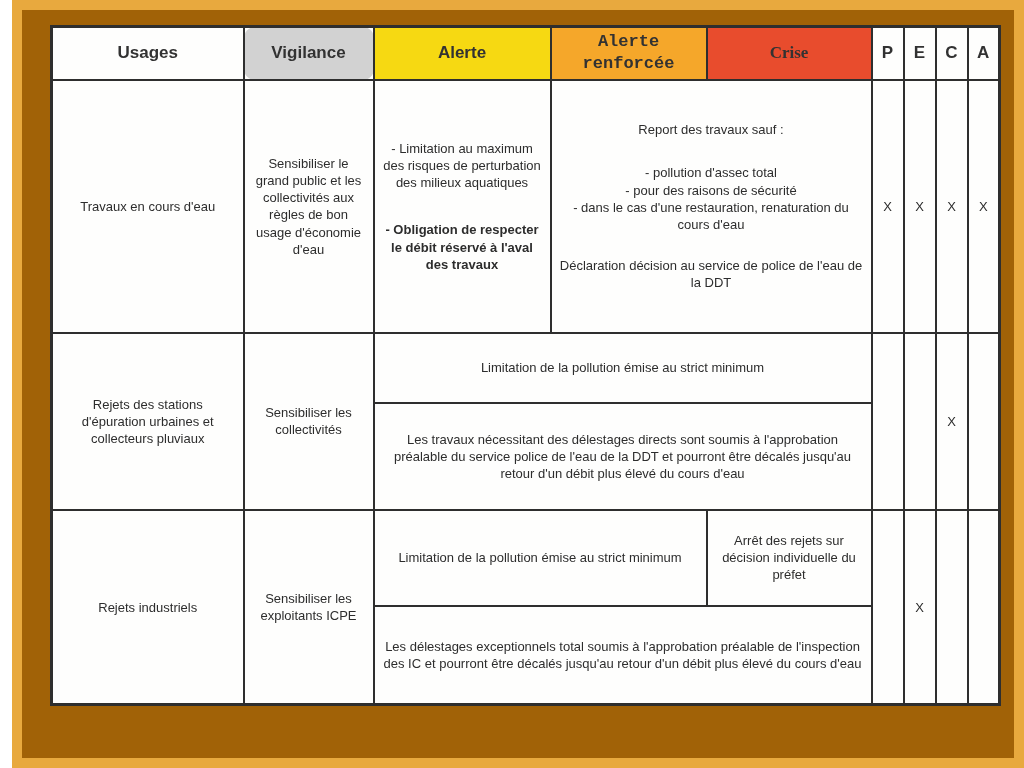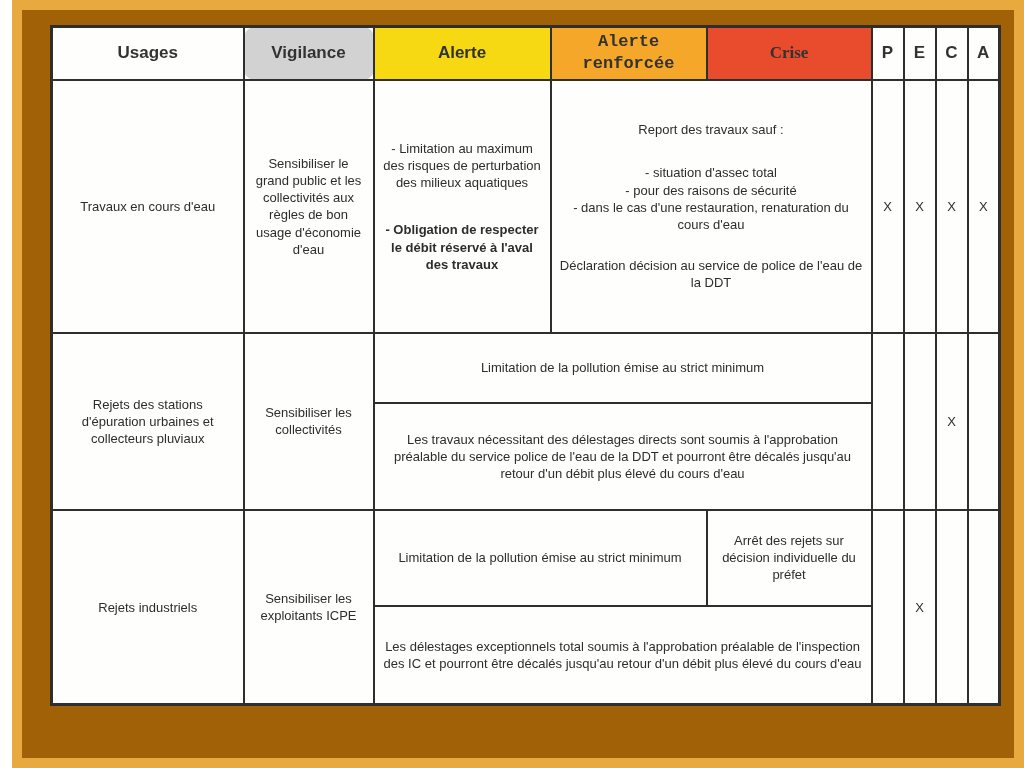--- a/index.html
+++ b/index.html
@@ -87,21 +87,21 @@
       <td>Sensibiliser le grand public et les collectivités aux règles de bon usage d'économie d'eau</td>
       <td class="stack">
         <div class="blk">- Limitation au maximum des risques de perturbation des milieux aquatiques</div>
         <div class="blk">- Obligation de respecter le débit réservé à l'aval des travaux</div>
       </td>
       <td colspan="2">
         <div class="merged-title">
           <span class="b">Report des travaux</span><span> sauf :</span>
         </div>
         <div class="merged-bullets">
-          <div>- situation d'assec total</div>
+          <div>- pollution d'assec total</div>
           <div>- pour des raisons de sécurité</div>
           <div>- dans le cas d'une restauration, renaturation du cours d'eau</div>
         </div>
         <div>Déclaration décision au service de police de l'eau de la DDT</div>
       </td>
       <td class="mark">X</td>
       <td class="mark">X</td>
       <td class="mark">X</td>
       <td class="mark">X</td>
     </tr>

